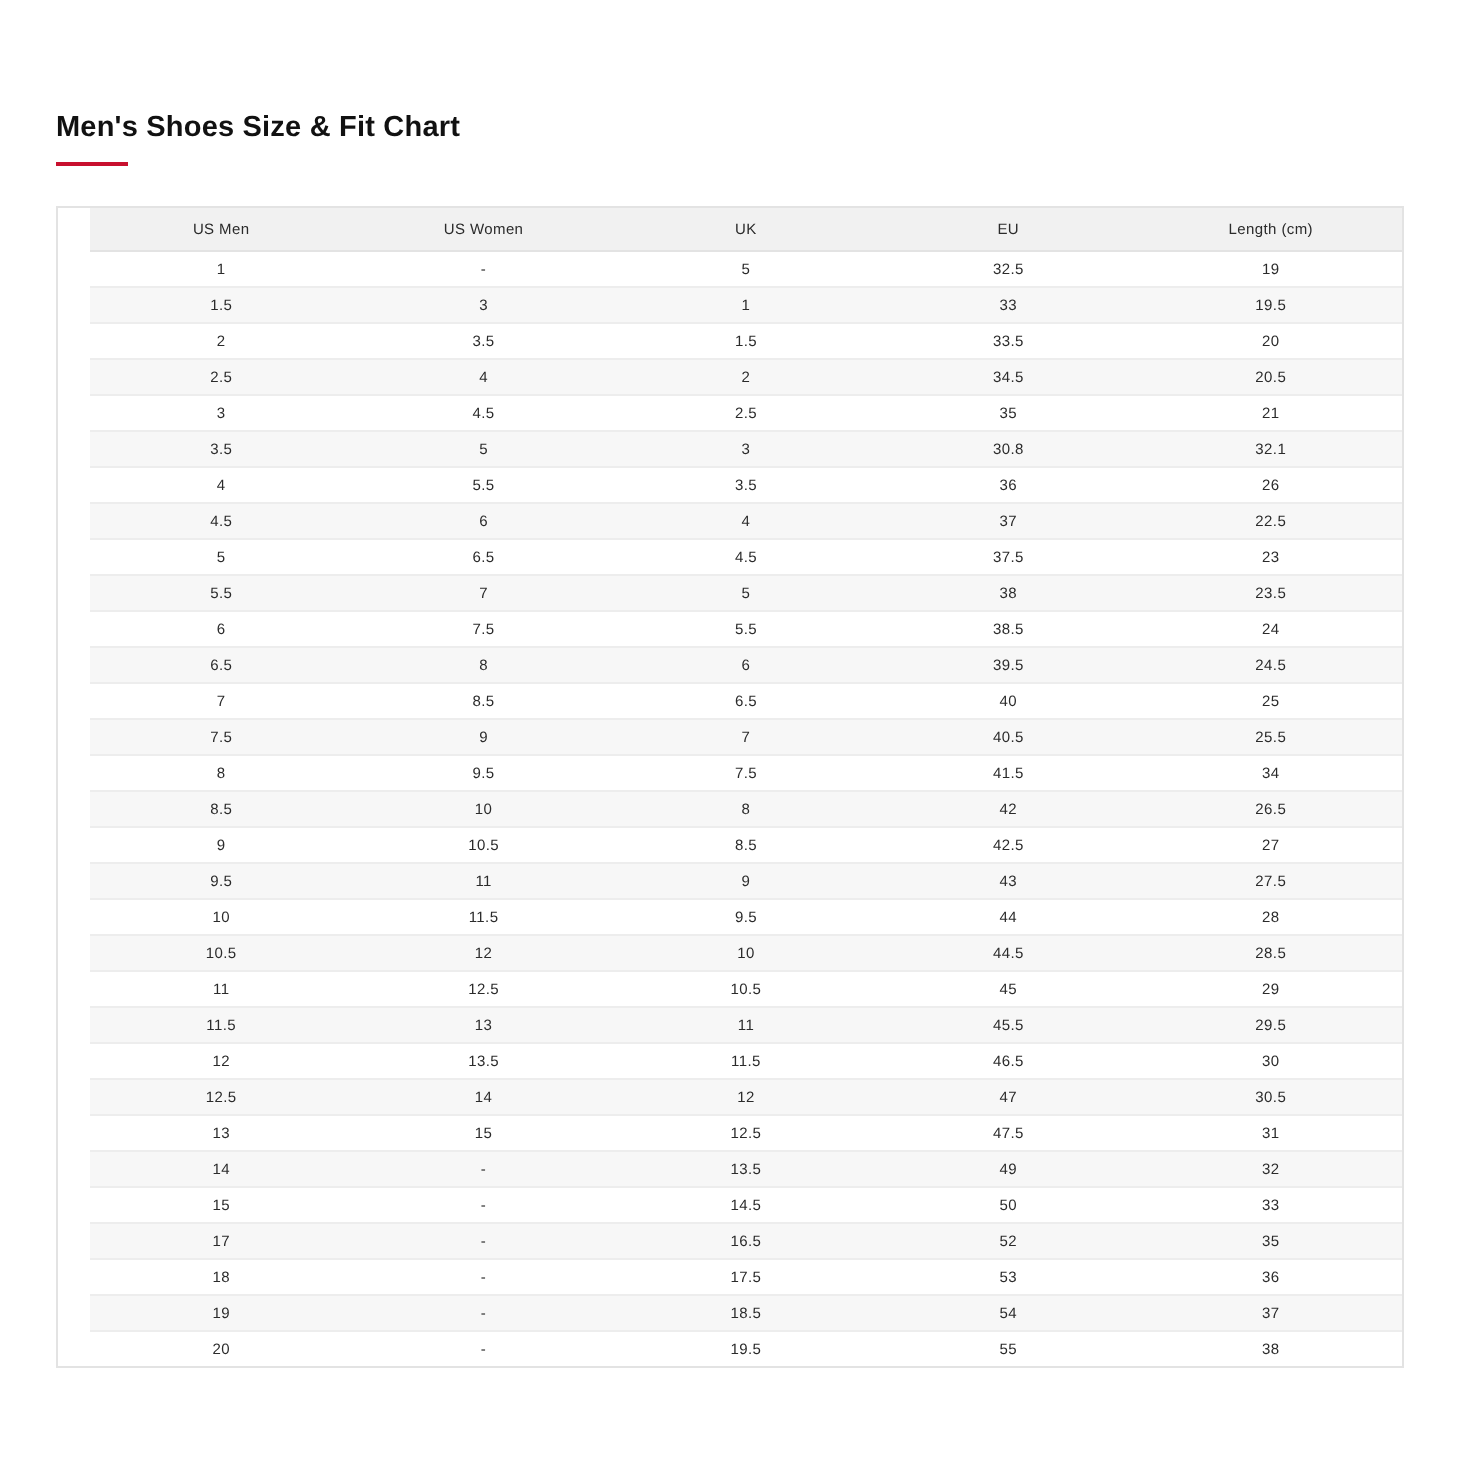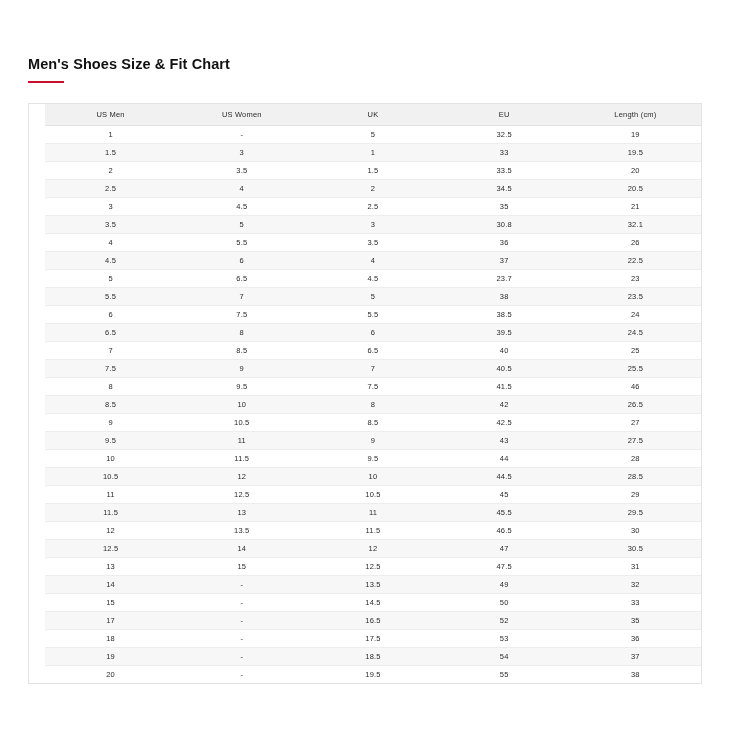--- a/index.html
+++ b/index.html
@@ -148,21 +148,21 @@
             <td>4.5</td>
             <td>6</td>
             <td>4</td>
             <td>37</td>
             <td>22.5</td>
           </tr>
           <tr>
             <td>5</td>
             <td>6.5</td>
             <td>4.5</td>
-            <td>23.7</td>
+            <td>37.5</td>
             <td>23</td>
           </tr>
           <tr>
             <td>5.5</td>
             <td>7</td>
             <td>5</td>
             <td>38</td>
             <td>23.5</td>
           </tr>
           <tr>
@@ -191,21 +191,21 @@
             <td>9</td>
             <td>7</td>
             <td>40.5</td>
             <td>25.5</td>
           </tr>
           <tr>
             <td>8</td>
             <td>9.5</td>
             <td>7.5</td>
             <td>41.5</td>
-            <td>46</td>
+            <td>34</td>
           </tr>
           <tr>
             <td>8.5</td>
             <td>10</td>
             <td>8</td>
             <td>42</td>
             <td>26.5</td>
           </tr>
           <tr>
             <td>9</td>

